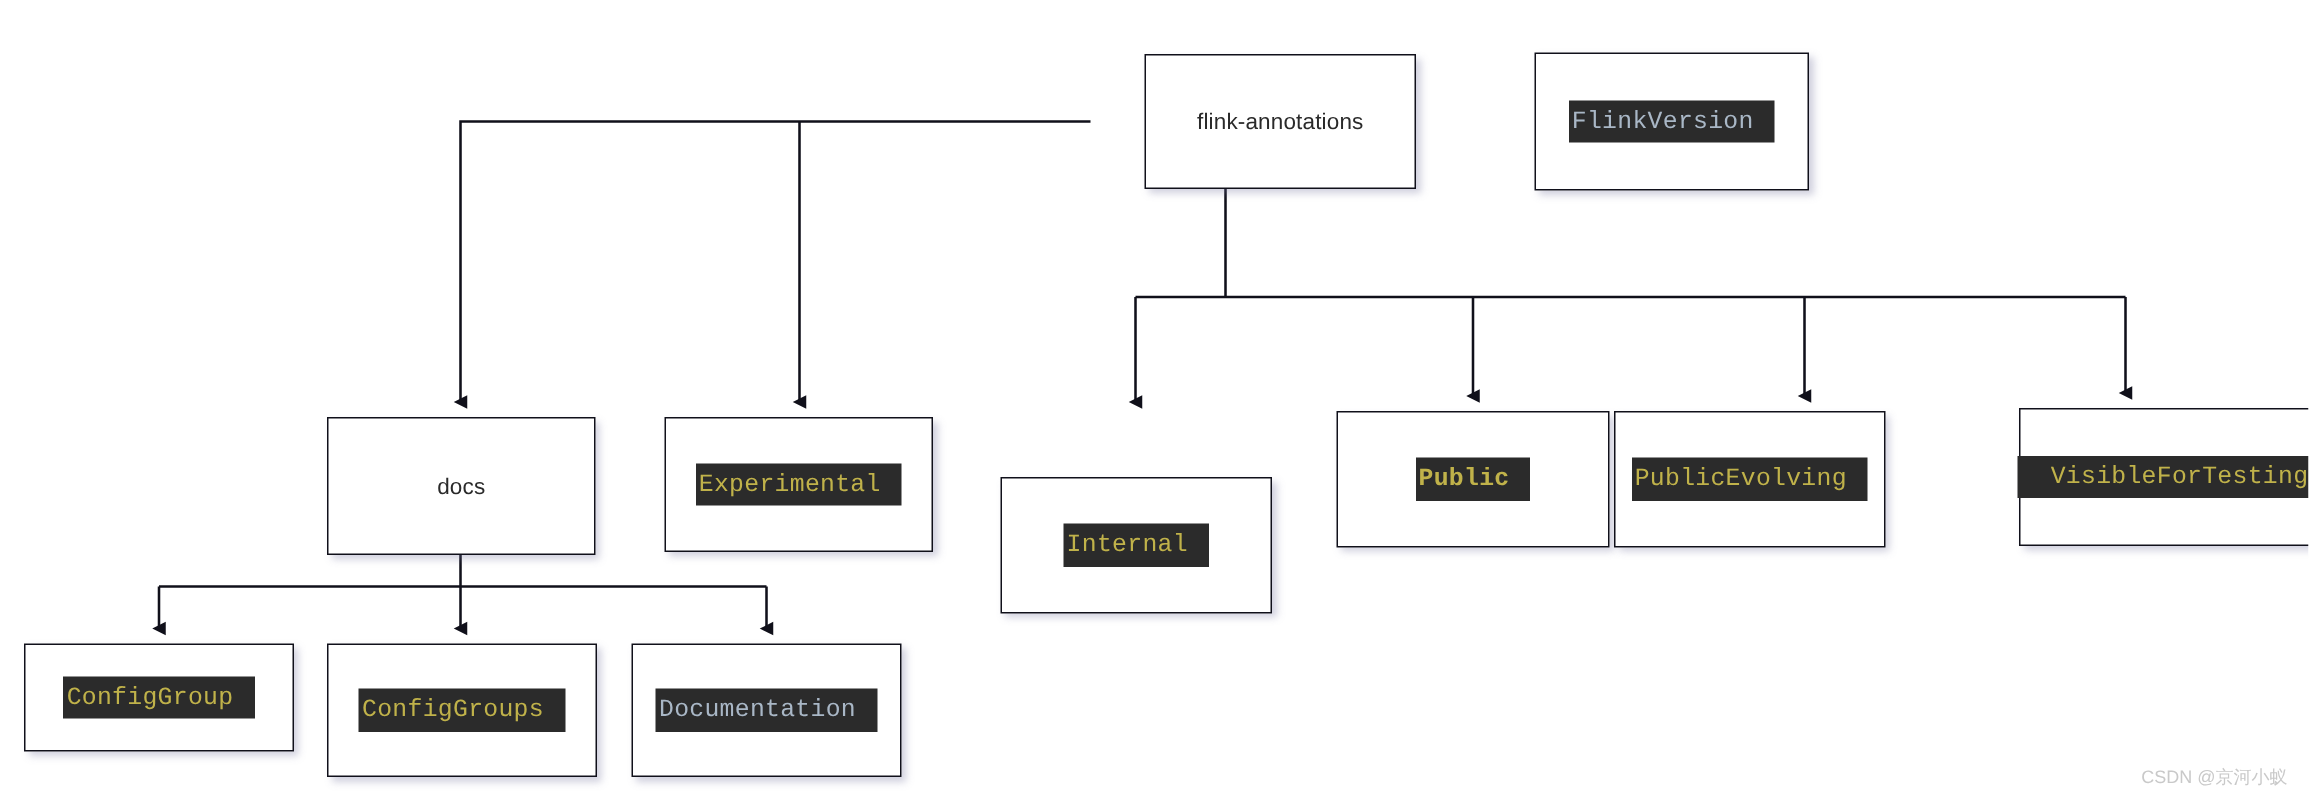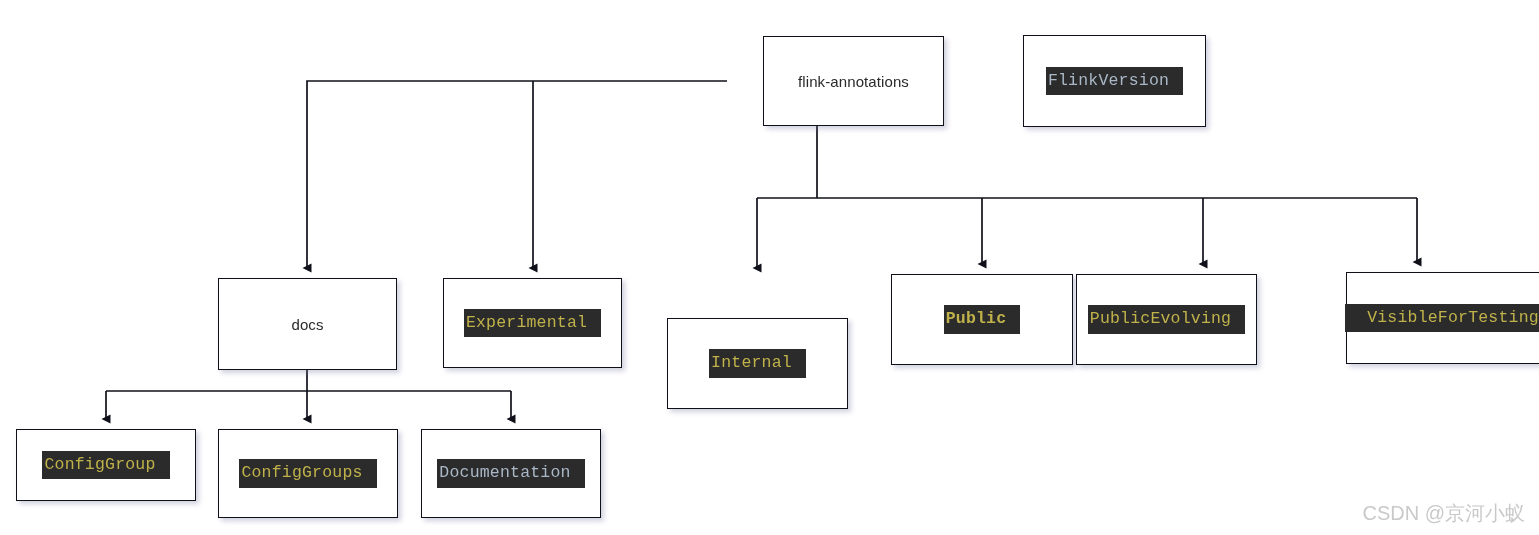--- a/index.html
+++ b/index.html
@@ -65,21 +65,21 @@
     right: -2px;
     text-align: center;
     padding-left: 0;
     padding-right: 0;
   }
   .watermark {
     position: absolute;
     right: 14px;
     bottom: 8px;
     font-family: "Liberation Sans", sans-serif;
-    font-size: 20px;
+    font-size: 12px;
     color: #c9c9c9;
     white-space: nowrap;
     z-index: 3;
   }
 </style>
 </head>
 <body>
 
 <div id="canvas">
 

